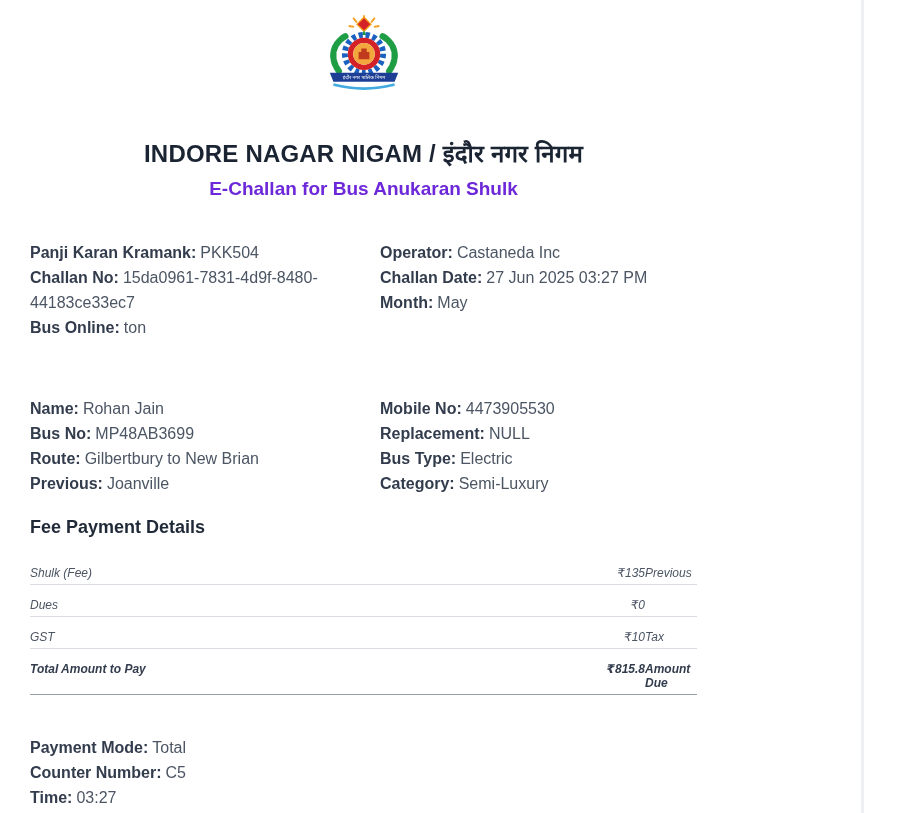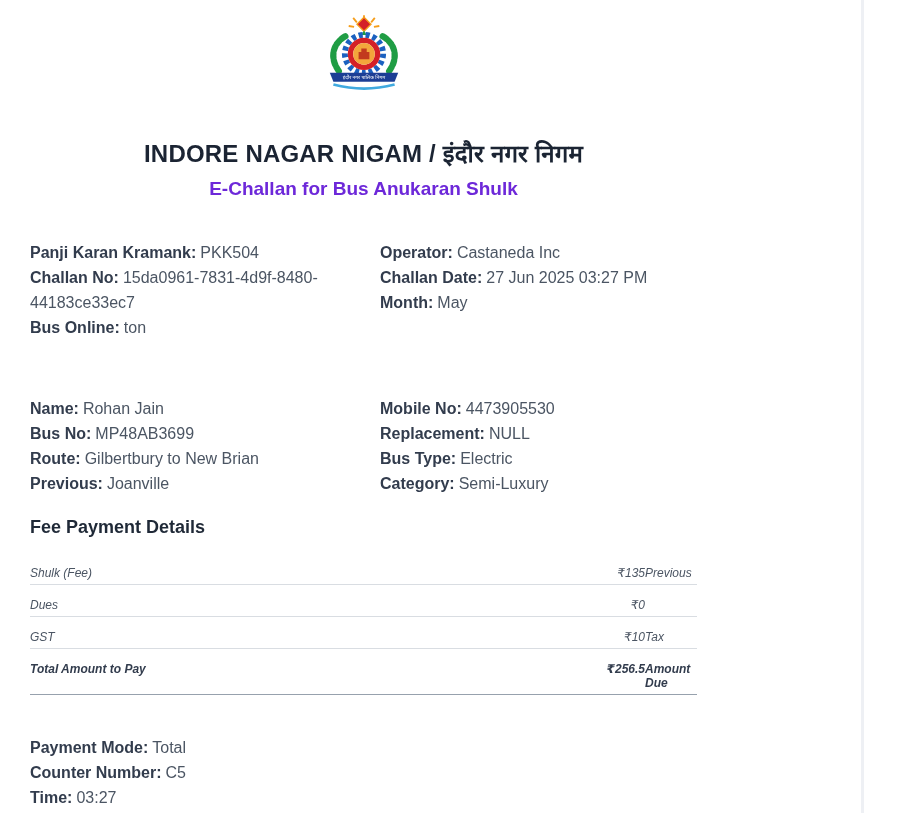--- a/index.html
+++ b/index.html
@@ -169,21 +169,21 @@
         <span class="fee-amount">₹0</span>
         <span class="fee-note"></span>
       </div>
       <div class="fee-row">
         <span class="fee-label">GST</span>
         <span class="fee-amount">₹10</span>
         <span class="fee-note">Tax</span>
       </div>
       <div class="fee-row total">
         <span class="fee-label">Total Amount to Pay</span>
-        <span class="fee-amount">₹256.5</span>
+        <span class="fee-amount">₹815.8</span>
         <span class="fee-note">Amount Due</span>
       </div>
     </div>
 
     <div class="payment-block">
       <div class="kv">
         <b>Payment Mode:</b><span>Total</span>
       </div>
       <div class="kv">
         <b>Counter Number:</b><span>C5</span>

